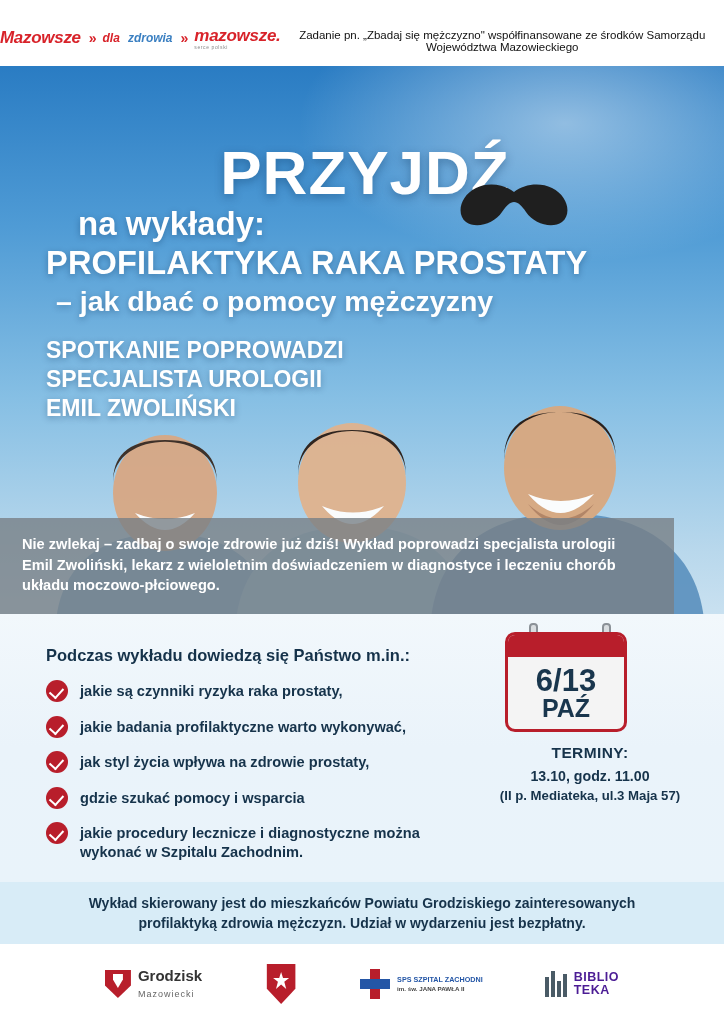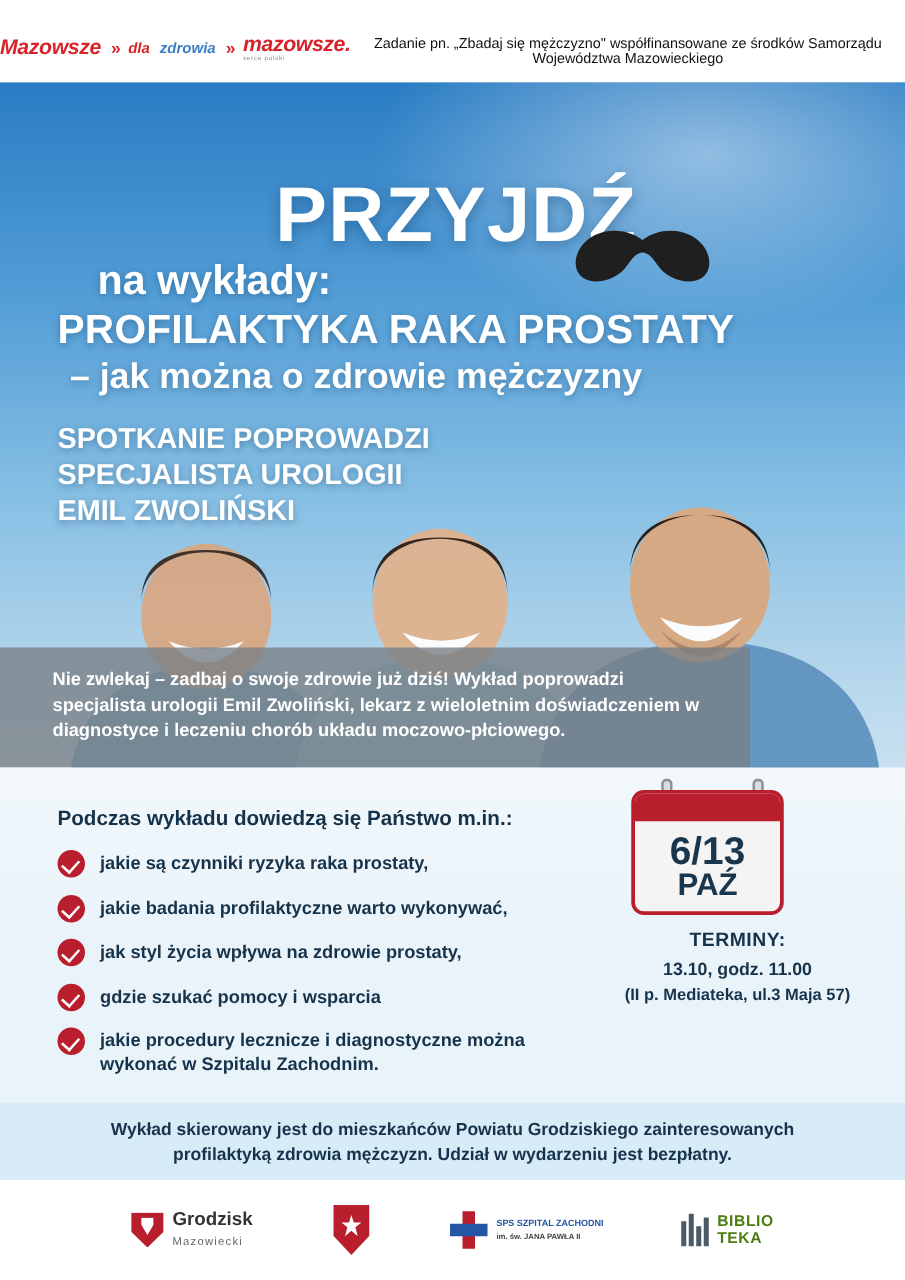--- a/index.html
+++ b/index.html
@@ -72,23 +72,23 @@
     font-size: 33px; font-weight: bold; margin-top: 2px; padding-left: 32px;
   }
   .h-profilaktyka {
     font-size: 32.5px; font-weight: bold; letter-spacing: 0.2px; margin-top: 2px;
   }
   .h-jakdbac { font-size: 28.5px; font-weight: bold; margin-top: 3px; padding-left: 10px;}
   .h-spot { font-size: 23px; font-weight: bold; margin-top: 18px; line-height: 1.27; }
 
   
   .intro {
-    position: absolute; top: 518px; left: 0; width: 600px; height: 96px;
+    position: absolute; top: 518px; left: 0; width: 674px; height: 96px;
     background: rgba(120,128,134,0.80);
-    color: #ffffff; padding: 16px 34px 0 42px;
+    color: #ffffff; padding: 16px 34px 0 22px;
     font-size: 14.6px; font-weight: bold; line-height: 1.42;
   }
 
   
   .main {
     position: absolute; top: 614px; left: 0; width: 724px; height: 268px;
     background: linear-gradient(180deg,#f2f8fc 0%, #eaf3fa 50%, #e9f3fa 100%);
   }
   .main-title {
     position:absolute; top: 32px; left: 46px;
@@ -176,21 +176,21 @@
   .szpital-mark::before{
     content:""; position:absolute; left:10px; top:0; width:10px; height:30px; background:#b81e2b;
   }
   .szpital-mark::after{
     content:""; position:absolute; left:0; top:10px; width:30px; height:10px; background:#2456a6;
   }
   .szpital-txt { font-size: 7.2px; font-weight:bold; color:#2456a6; line-height:1.3; }
   .szpital-txt .l2 { font-size: 6.2px; color:#444; font-weight:bold;}
   .biblio-bars { display:flex; gap:2px; align-items:flex-end; height:26px; }
   .biblio-bars i { display:block; width:4px; background:#4a5b66; }
-  .biblio-txt { font-size: 12.5px; font-weight:bold; color:#4d7c0f; line-height:1.02; letter-spacing:0.5px;}
+  .biblio-txt { font-size: 12.5px; font-weight:bold; color:#4c1d95; line-height:1.02; letter-spacing:0.5px;}
 </style>
 </head>
 <body>
 
 <div class="poster">
 
   <div class="topbar">
     <div class="logos-row">
       <span class="mz-word">Mazowsze</span>
       <span class="mz-arrows">»</span>
@@ -230,21 +230,21 @@
       </svg>
     </div>
 
     <div class="headline">
       <div class="h-przyjdz">PRZYJDŹ</div>
       <svg class="moustache" viewBox="0 0 120 46">
         <path d="M60 10 C50 2 34 0 22 6 C6 14 2 32 12 40 C22 47 40 42 48 30 C52 24 56 20 60 20 C64 20 68 24 72 30 C80 42 98 47 108 40 C118 32 114 14 98 6 C86 0 70 2 60 10 Z" fill="#1f1f1f"></path>
       </svg>
       <div class="h-nawyklady">na wykłady:</div>
       <div class="h-profilaktyka">PROFILAKTYKA RAKA PROSTATY</div>
-      <div class="h-jakdbac">– jak można o zdrowie mężczyzny</div>
+      <div class="h-jakdbac">– jak dbać o pomocy mężczyzny</div>
       <div class="h-spot">
         <div>SPOTKANIE POPROWADZI</div>
         <div>SPECJALISTA UROLOGII</div>
         <div>EMIL ZWOLIŃSKI</div>
       </div>
     </div>
   </div>
 
   <div class="intro">Nie zwlekaj – zadbaj o swoje zdrowie już dziś! Wykład poprowadzi specjalista urologii Emil Zwoliński, lekarz z wieloletnim doświadczeniem w diagnostyce i leczeniu chorób układu moczowo-płciowego.</div>
 

